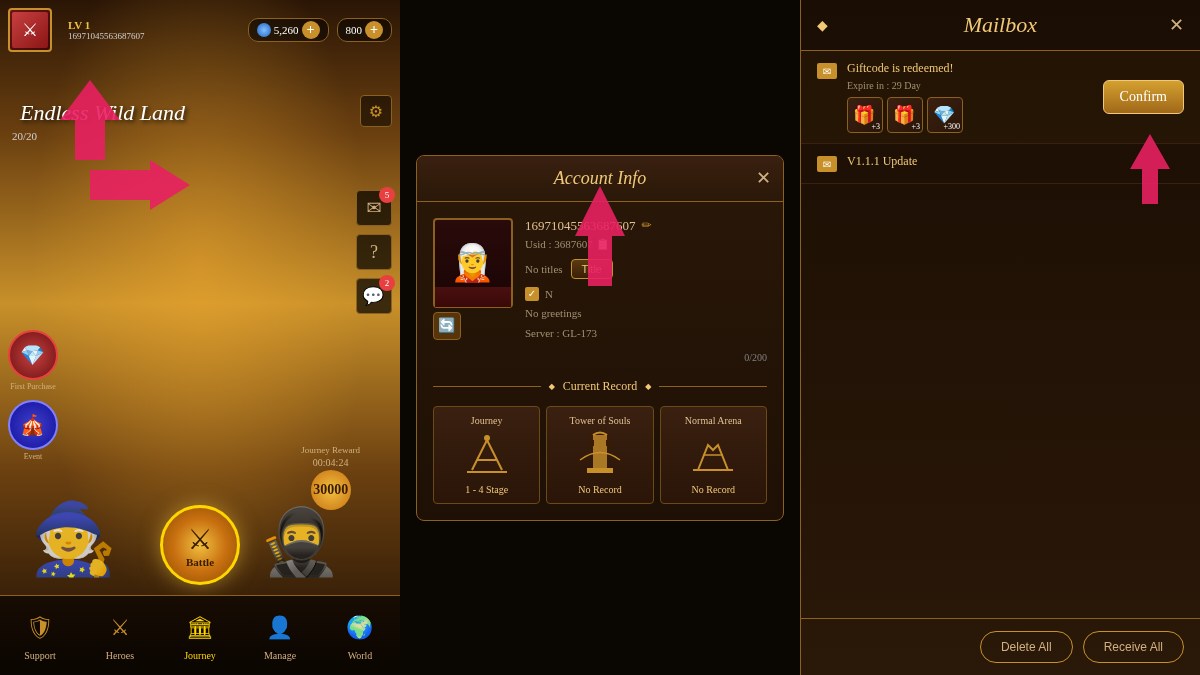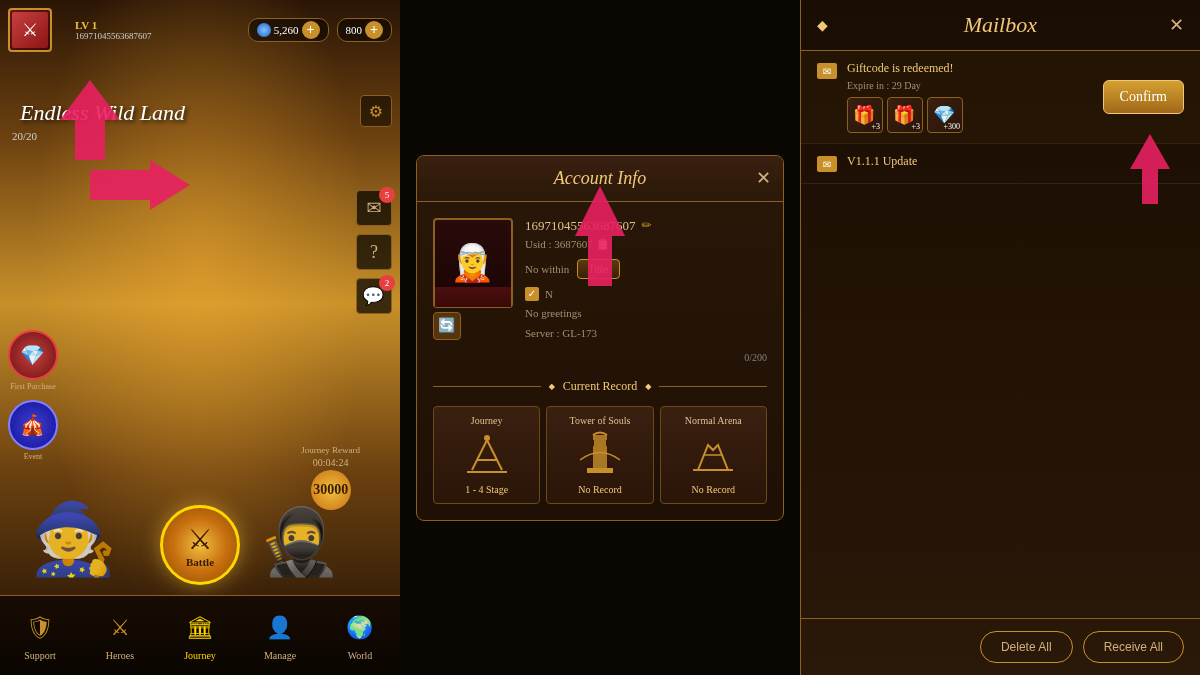--- a/index.html
+++ b/index.html
@@ -37,21 +37,21 @@
       right: 8px;
       display: flex;
       align-items: center;
       justify-content: space-between;
       z-index: 10;
     }
 
     .player-info {
       display: flex;
       align-items: center;
-      gap: 23px;
+      gap: 16px;
     }
 
     .avatar-box {
       width: 44px;
       height: 44px;
       border: 2px solid #c8902a;
       border-radius: 4px;
       background: linear-gradient(135deg, #6b1515, #3a0a0a);
       display: flex;
       align-items: center;
@@ -926,21 +926,21 @@
         <div class="account-details">
           <div class="uid-row">
             <span class="uid-text">16971045563687607</span>
             <span class="edit-icon">✏</span>
           </div>
           <div class="usid-row">
             <span class="usid-label">Usid : 3687607</span>
             <span class="copy-icon">📋</span>
           </div>
           <div class="title-row">
-            <span class="no-title-text">No within</span>
+            <span class="no-title-text">No titles</span>
             <button class="title-btn">Title</button>
           </div>
           <div class="checkbox-row">
             <div class="checkbox">✓</div>
             <span class="greeting-text">N</span>
           </div>
           <div class="no-greeting">No greetings</div>
           <div class="server-text">Server : GL-173</div>
         </div>
       </div>

